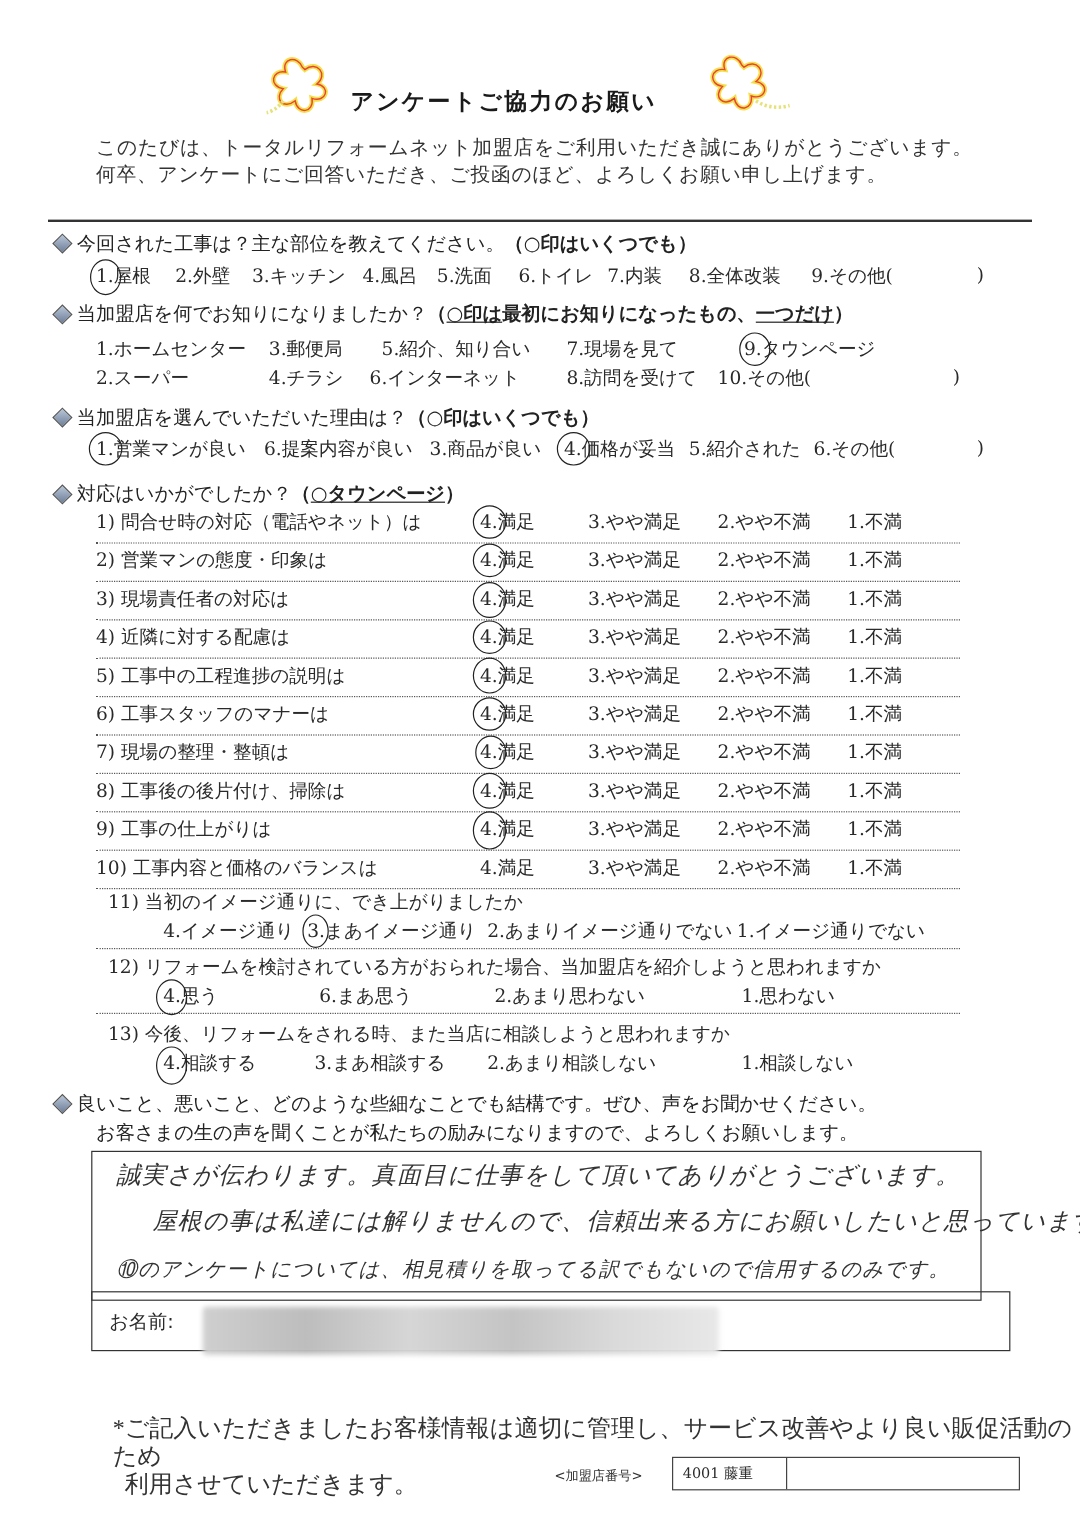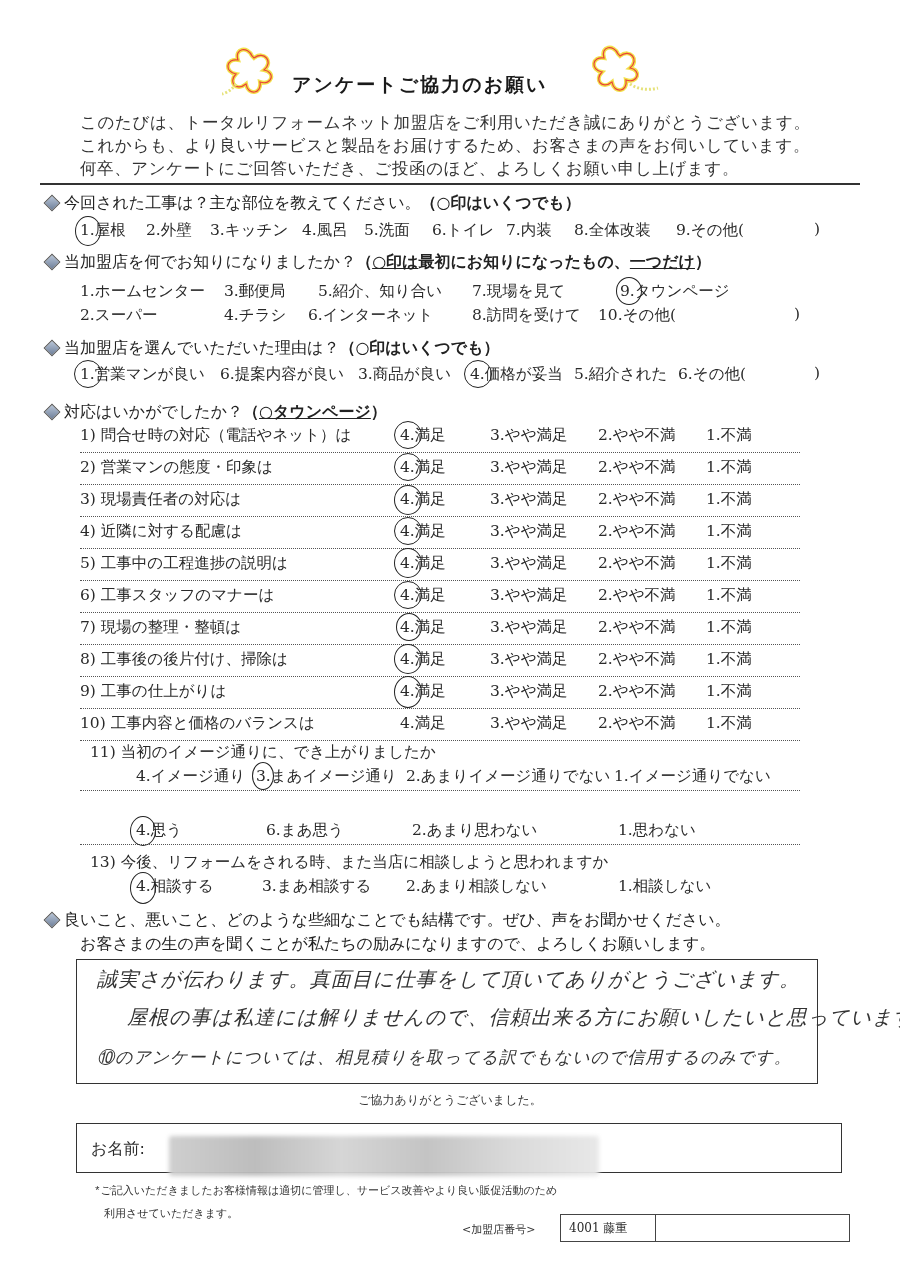--- a/index.html
+++ b/index.html
@@ -27,24 +27,24 @@
     .b { font-weight: bold; }
     .rating-row { position: absolute; left: 80px; width: 720px; height: 32px; border-bottom: 1px dotted #555; font-size: 15.5px; }
     .rating-row .lbl { position: absolute; left: 0; top: 5px; white-space: nowrap; }
     .rating-row .c4 { position: absolute; left: 320px; top: 5px; text-align: center; }
     .rating-row .c3 { position: absolute; left: 410px; top: 5px; }
     .rating-row .c2 { position: absolute; left: 518px; top: 5px; }
     .rating-row .c1 { position: absolute; left: 626px; top: 5px; }
     .comment-box { left: 76px; top: 959px; width: 740px; height: 123px; border: 1.5px solid #333; }
     .hand { font-family: "DejaVu Serif", serif; font-style: italic; font-size: 20px; color: #333; letter-spacing: 1px; position: absolute; white-space: nowrap; }
     .thanks { left: 0; width: 900px; top: 1092px; text-align: center; font-family: "DejaVu Sans", sans-serif; font-size: 12px; color: #333; }
-    .name-box { left: 76px; top: 1123px; width: 764px; height: 48px; border: 1.5px solid #333; }
+    .name-box { left: 76px; top: 1076px; width: 764px; height: 48px; border: 1.5px solid #333; }
     .name-label { position: absolute; left: 14px; top: 15px; font-family: "DejaVu Sans", sans-serif; font-size: 16px; }
     .blur { position: absolute; left: 92px; top: 12px; width: 430px; height: 40px; background: linear-gradient(90deg,#cfcfcf,#bdbdbd 20%,#d6d6d6 40%,#c4c4c4 60%,#dadada 80%,#e8e8e8); filter: blur(2px); border-radius: 3px; }
-    .note { left: 94px; top: 1180px; font-family: Liberation Mono, monospace; font-size: 11px; line-height: 23px; color: #333; }
+    .note { left: 94px; top: 1180px; font-family: Liberation Serif, serif; font-size: 20px; line-height: 23px; color: #333; }
     .shop-label { left: 462px; top: 1222px; font-family: "DejaVu Sans", sans-serif; font-size: 11px; color: #333; }
     .shop-box { left: 560px; top: 1214px; width: 288px; height: 26px; border: 1px solid #444; }
     .shop-code { position: absolute; left: 0; top: 0; width: 95px; height: 26px; border-right: 1px solid #444; font-size: 12px; line-height: 26px; padding-left: 8px; box-sizing: border-box; }
   </style>
 </head>
 <body>
 
 <div class="abs title-row">
   <svg class="flower" style="left:222px;top:-16px" width="60" height="56" viewBox="0 0 60 56">
     <path d="M30 10 C26 0,12 2,16 14 C4 12,2 26,14 28 C6 36,14 46,24 38 C26 50,40 48,38 36 C50 40,54 26,42 24 C52 16,42 4,32 12 Z" fill="none" stroke="#f2e04a" stroke-width="4"></path>
@@ -54,21 +54,20 @@
   <span class="title">アンケートご協力のお願い</span>
   <svg class="flower" style="left:590px;top:-18px" width="70" height="58" viewBox="0 0 70 58">
     <path d="M28 10 C24 0,10 2,14 14 C2 12,0 26,12 28 C4 36,12 46,22 38 C24 50,38 48,36 36 C48 40,52 26,40 24 C50 16,40 4,30 12 Z" fill="none" stroke="#f2e04a" stroke-width="4"></path>
     <path d="M28 10 C24 0,10 2,14 14 C2 12,0 26,12 28 C4 36,12 46,22 38 C24 50,38 48,36 36 C48 40,52 26,40 24 C50 16,40 4,30 12 Z" fill="none" stroke="#e8433a" stroke-width="1.2"></path>
     <path d="M40 40 Q52 48 68 44" fill="none" stroke="#e6e27a" stroke-width="3" stroke-dasharray="2 2"></path>
   </svg>
 </div>
 
 <div class="abs intro">
   <div>このたびは、トータルリフォームネット加盟店をご利用いただき誠にありがとうございます。</div>
-  <div>これからも、より良いサービスと製品をお届けするため、お客さまの声をお伺いしています。</div>
   <div>何卒、アンケートにご回答いただき、ご投函のほど、よろしくお願い申し上げます。</div>
 </div>
 <div class="abs hr-top"></div>
 
 <div class="abs q-head" style="left:42px;top:193px">
   <span class="diamond"></span><span>今回された工事は？主な部位を教えてください。</span><span class="b">（○印はいくつでも）</span>
 </div>
 <div class="abs opt-row" style="left:80px;top:220px;width:760px;height:24px">
   <span class="opt" style="left:0">1.屋根</span>
   <span class="circle" style="left:-5px;top:-4px;width:24px;height:28px"></span>
@@ -205,20 +204,21 @@
 <div class="abs" style="left:80px;top:740px;width:720px;height:50px;border-bottom:1px dotted #555;font-size:15.5px">
   <span class="opt" style="left:10px;top:2px">11) 当初のイメージ通りに、でき上がりましたか</span>
   <span class="opt" style="left:56px;top:26px">4.イメージ通り</span>
   <span class="opt" style="left:176px;top:26px">3.まあイメージ通り</span>
   <span class="circle" style="left:172px;top:22px;width:20px;height:26px"></span>
   <span class="opt" style="left:326px;top:26px">2.あまりイメージ通りでない</span>
   <span class="opt" style="left:534px;top:26px">1.イメージ通りでない</span>
 </div>
 
 <div class="abs" style="left:80px;top:794px;width:720px;height:50px;border-bottom:1px dotted #555;font-size:15.5px">
+  <span class="opt" style="left:10px;top:2px">12) リフォームを検討されている方がおられた場合、当加盟店を紹介しようと思われますか</span>
   <span class="opt" style="left:56px;top:26px">4.思う</span>
   <span class="circle" style="left:50px;top:22px;width:24px;height:28px"></span>
   <span class="opt" style="left:186px;top:26px">6.まあ思う</span>
   <span class="opt" style="left:332px;top:26px">2.あまり思わない</span>
   <span class="opt" style="left:538px;top:26px">1.思わない</span>
 </div>
 
 <div class="abs" style="left:80px;top:850px;width:720px;height:50px;font-size:15.5px">
   <span class="opt" style="left:10px;top:2px">13) 今後、リフォームをされる時、また当店に相談しようと思われますか</span>
   <span class="opt" style="left:56px;top:26px">4.相談する</span>

